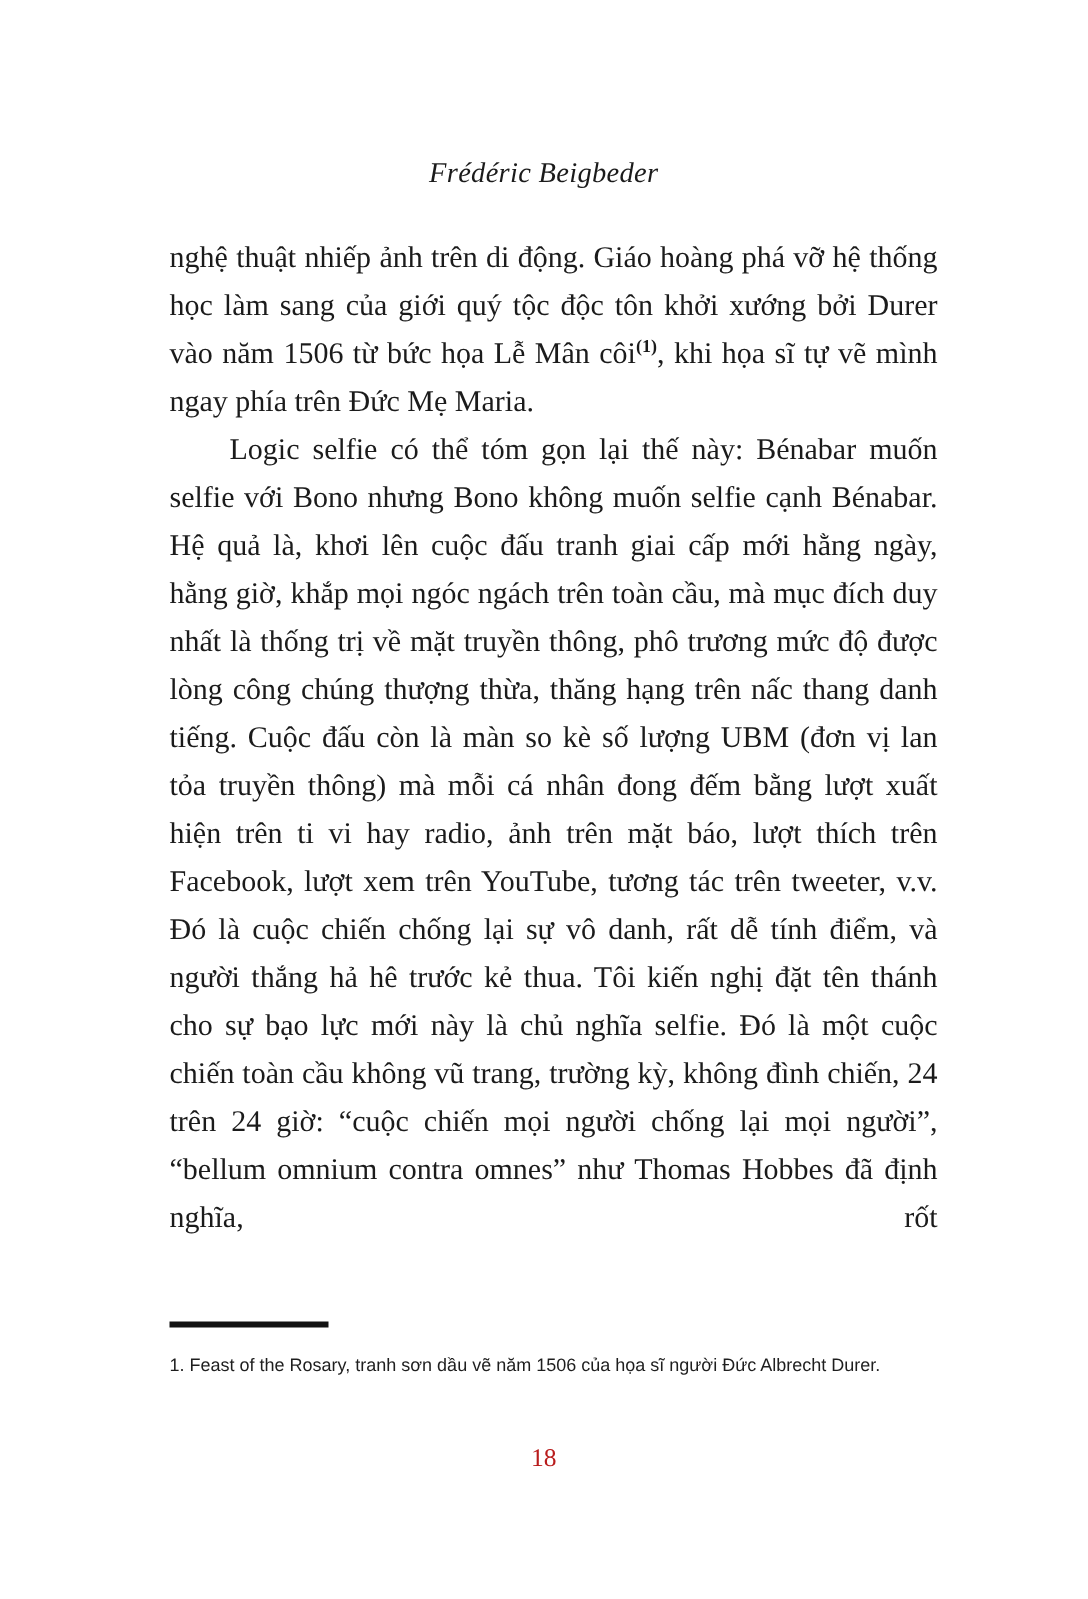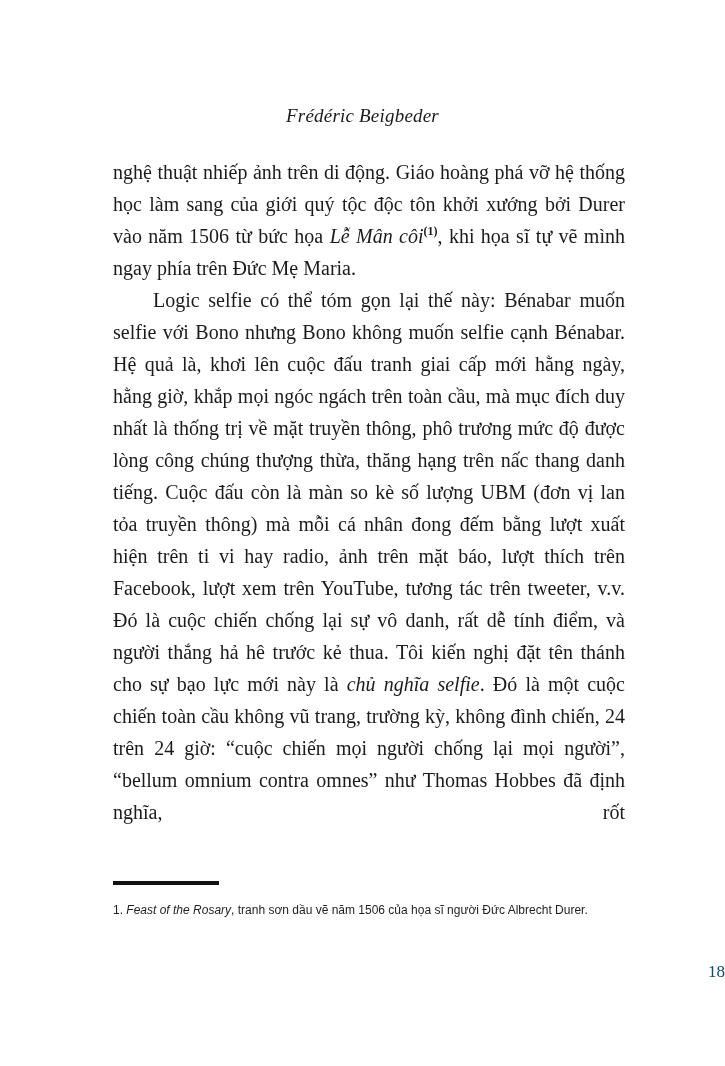--- a/index.html
+++ b/index.html
@@ -41,21 +41,20 @@
     text-align: justify;
   }
   .para {
     margin: 0;
   }
   .para.indent {
     text-indent: 40px;
     text-align-last: justify;
   }
   .italic {
-    font-style: italic;
   }
   .fnref {
     font-size: 12px;
     font-weight: bold;
     vertical-align: super;
     line-height: 0;
   }
   .footnote-rule {
     position: absolute;
     top: 866px;
@@ -73,23 +72,23 @@
     font-size: 12px;
     line-height: 26px;
     text-align: justify;
     color: #1e1e1e;
   }
   .page-number {
     position: absolute;
     top: 947px;
     left: 0;
     width: 100%;
-    text-align: right;
+    text-align: center;
     font-size: 17px;
-    color: #0c4a6e;
+    color: #b91c1c;
   }
 </style>
 </head>
 <body>
 
 <div class="page">
 
   <div class="author">Frédéric Beigbeder</div>
 
   <div class="body-text">

